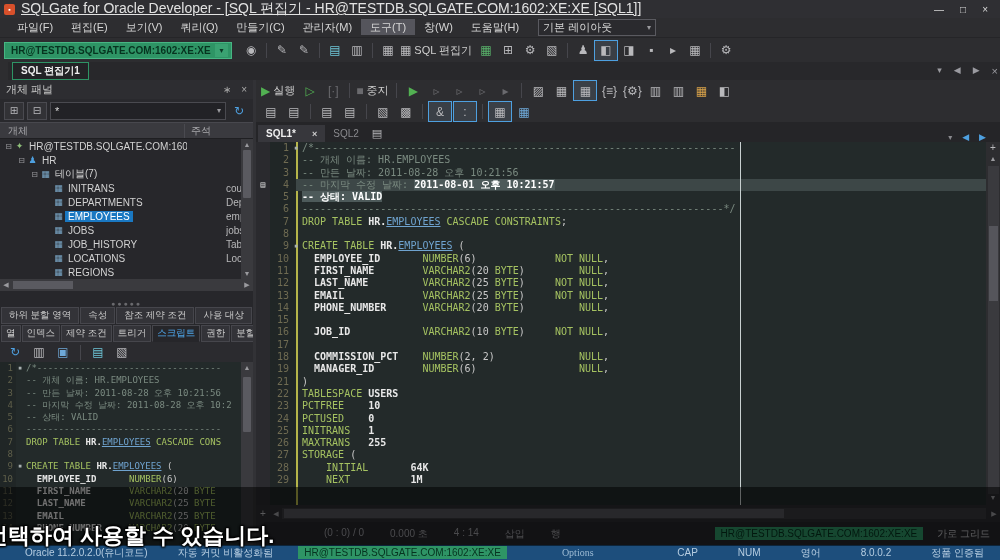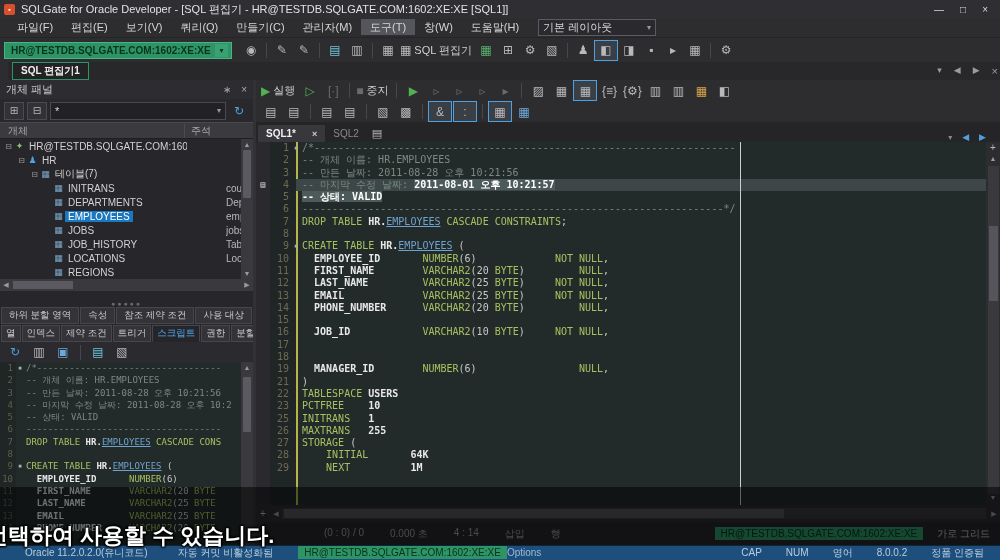--- a/index.html
+++ b/index.html
@@ -3,21 +3,21 @@
 <meta charset="utf-8">
 <style>
   html,body{margin:0;padding:0;background:#1b1b1e;}
   .app{position:relative;width:1000px;height:560px;overflow:hidden;background:#2d2d30;
        font-family:"Liberation Sans","DejaVu Sans",sans-serif;color:#cfcfcf;font-size:11px;}
   
   .titlebar{position:absolute;left:0;top:0;width:1000px;height:18px;background:#2f2f33;
             display:flex;align-items:center;padding:0 4px;box-sizing:border-box;}
   .app-icon{width:11px;height:11px;background:#d8502b;border-radius:2px;margin-right:6px;
             display:inline-flex;align-items:center;justify-content:center;color:#fff;font-size:7px;}
-  .title-text{color:#e2e2e2;font-size:11px;white-space:nowrap;}
+  .title-text{color:#e2e2e2;font-size:14px;white-space:nowrap;text-decoration:underline;}
   .win-btns{margin-left:auto;display:flex;gap:16px;padding-right:8px;color:#d8d8d8;font-size:10px;}
   .win-btns span{cursor:default;}
   
   .menubar{position:absolute;left:0;top:18px;width:1000px;height:20px;background:#2d2d30;
            display:flex;align-items:center;padding-left:8px;box-sizing:border-box;border-bottom:1px solid #252528;}
   .menu-item{padding:2px 9px;color:#d6d6d6;font-size:11px;}
   .menu-item.active{background:#55555c;}
   .layout-select{margin-left:10px;width:108px;height:15px;border:1px solid #5a5a60;background:#2a2a2e;
                  display:flex;align-items:center;justify-content:space-between;padding:0 4px;color:#d6d6d6;}
   
@@ -120,22 +120,22 @@
   .estatus{position:absolute;left:8px;top:442px;width:744px;height:23px;background:#26262a;
            display:flex;align-items:center;font-size:10px;color:#9a9aa0;}
   .estatus .grp{display:flex;gap:26px;padding-left:60px;}
   .estatus .right{margin-left:auto;display:flex;align-items:center;gap:14px;padding-right:18px;}
   .badge{background:#2e9465;color:#06331f;padding:1px 6px;font-size:10px;white-space:nowrap;}
   
   .appstatus{position:absolute;left:0;top:545px;width:1000px;height:15px;background:#1d4e7c;
              display:flex;align-items:center;font-size:10px;color:#b6cde1;}
   .appstatus .l1{padding-left:25px;} .appstatus .l2{padding-left:30px;}
   .appstatus .bdg{margin-left:25px;}
-  .appstatus .opt{color:#9dbbd4;}
-  .appstatus .right{margin-left:auto;display:flex;gap:24px;padding-right:16px;align-items:center;}
+  .appstatus .opt{margin-left:55px;color:#9dbbd4;font-family:Liberation Serif, serif;}
+  .appstatus .right{margin-left:auto;display:flex;gap:40px;padding-right:16px;align-items:center;}
   
   .dim-band{position:absolute;left:0;top:487px;width:1000px;height:59px;background:rgba(0,0,0,0.52);z-index:8;}
   .subtitle{position:absolute;left:-14px;top:521px;z-index:9;color:#fff;font-size:22px;font-weight:bold;
             white-space:nowrap;text-shadow:1px 1px 2px #000,-1px -1px 2px #000,1px -1px 2px #000,-1px 1px 2px #000;}
   .splitterv{position:absolute;left:253px;top:80px;width:3px;height:465px;background:#323236;}
 </style>
 </head>
 <body>
 
 <div class="app">
@@ -540,25 +540,26 @@
         <div class="cl"><span class="cl-margin"></span><span class="cl-num">8</span><span class="cl-fold"></span><span class="cl-code"></span></div>
         <div class="cl"><span class="cl-margin"></span><span class="cl-num">9</span><span class="cl-fold">▪</span><span class="cl-code"><span class="kw">CREATE TABLE </span><span class="id">HR.</span><span class="ln">EMPLOYEES</span><span class="p"> (</span></span></div>
         <div class="cl"><span class="cl-margin"></span><span class="cl-num">10</span><span class="cl-fold"></span><span class="cl-code"><span class="p">  </span><span class="id">EMPLOYEE_ID</span><span class="p">       </span><span class="kw">NUMBER</span><span class="p">(6)             </span><span class="kw">NOT NULL</span><span class="p">,</span></span></div>
         <div class="cl"><span class="cl-margin"></span><span class="cl-num">11</span><span class="cl-fold"></span><span class="cl-code"><span class="p">  </span><span class="id">FIRST_NAME</span><span class="p">        </span><span class="kw">VARCHAR2</span><span class="p">(20 </span><span class="kw">BYTE</span><span class="p">)         </span><span class="kw">NULL</span><span class="p">,</span></span></div>
         <div class="cl"><span class="cl-margin"></span><span class="cl-num">12</span><span class="cl-fold"></span><span class="cl-code"><span class="p">  </span><span class="id">LAST_NAME</span><span class="p">         </span><span class="kw">VARCHAR2</span><span class="p">(25 </span><span class="kw">BYTE</span><span class="p">)     </span><span class="kw">NOT NULL</span><span class="p">,</span></span></div>
         <div class="cl"><span class="cl-margin"></span><span class="cl-num">13</span><span class="cl-fold"></span><span class="cl-code"><span class="p">  </span><span class="id">EMAIL</span><span class="p">             </span><span class="kw">VARCHAR2</span><span class="p">(25 </span><span class="kw">BYTE</span><span class="p">)     </span><span class="kw">NOT NULL</span><span class="p">,</span></span></div>
         <div class="cl"><span class="cl-margin"></span><span class="cl-num">14</span><span class="cl-fold"></span><span class="cl-code"><span class="p">  </span><span class="id">PHONE_NUMBER</span><span class="p">      </span><span class="kw">VARCHAR2</span><span class="p">(20 </span><span class="kw">BYTE</span><span class="p">)         </span><span class="kw">NULL</span><span class="p">,</span></span></div>
         <div class="cl"><span class="cl-margin"></span><span class="cl-num">15</span><span class="cl-fold"></span></div>
         <div class="cl"><span class="cl-margin"></span><span class="cl-num">16</span><span class="cl-fold"></span><span class="cl-code"><span class="p">  </span><span class="id">JOB_ID</span><span class="p">            </span><span class="kw">VARCHAR2</span><span class="p">(10 </span><span class="kw">BYTE</span><span class="p">)     </span><span class="kw">NOT NULL</span><span class="p">,</span></span></div>
         <div class="cl"><span class="cl-margin"></span><span class="cl-num">17</span><span class="cl-fold"></span></div>
-        <div class="cl"><span class="cl-margin"></span><span class="cl-num">18</span><span class="cl-fold"></span></div>
+        <div class="cl"><span class="cl-margin"></span><span class="cl-num">18</span><span class="cl-fold"></span><span class="cl-code"><span class="p">  </span><span class="id">COMMISSION_PCT</span><span class="p">    </span><span class="kw">NUMBER</span><span class="p">(2, 2)              </span><span class="kw">NULL</span><span class="p">,</span></span></div>
         <div class="cl"><span class="cl-margin"></span><span class="cl-num">19</span><span class="cl-fold"></span><span class="cl-code"><span class="p">  </span><span class="id">MANAGER_ID</span><span class="p">        </span><span class="kw">NUMBER</span><span class="p">(6)                 </span><span class="kw">NULL</span><span class="p">,</span></span></div>
         <div class="cl"><span class="cl-margin"></span><span class="cl-num">21</span><span class="cl-fold"></span><span class="cl-code"><span class="p">)</span></span></div>
         <div class="cl"><span class="cl-margin"></span><span class="cl-num">22</span><span class="cl-fold"></span><span class="cl-code"><span class="kw">TABLESPACE</span><span class="p"> </span><span class="id">USERS</span></span></div>
         <div class="cl"><span class="cl-margin"></span><span class="cl-num">23</span><span class="cl-fold"></span><span class="cl-code"><span class="kw">PCTFREE</span><span class="p">    </span><span class="id">10</span></span></div>
+        <div class="cl"><span class="cl-margin"></span><span class="cl-num">24</span><span class="cl-fold"></span><span class="cl-code"><span class="kw">PCTUSED</span><span class="p">    </span><span class="id">0</span></span></div>
         <div class="cl"><span class="cl-margin"></span><span class="cl-num">25</span><span class="cl-fold"></span><span class="cl-code"><span class="kw">INITRANS</span><span class="p">   </span><span class="id">1</span></span></div>
         <div class="cl"><span class="cl-margin"></span><span class="cl-num">26</span><span class="cl-fold"></span><span class="cl-code"><span class="kw">MAXTRANS</span><span class="p">   </span><span class="id">255</span></span></div>
         <div class="cl"><span class="cl-margin"></span><span class="cl-num">27</span><span class="cl-fold"></span><span class="cl-code"><span class="kw">STORAGE</span><span class="p"> (</span></span></div>
         <div class="cl"><span class="cl-margin"></span><span class="cl-num">28</span><span class="cl-fold"></span><span class="cl-code"><span class="p">    </span><span class="kw">INITIAL</span><span class="p">       </span><span class="id">64K</span></span></div>
         <div class="cl"><span class="cl-margin"></span><span class="cl-num">29</span><span class="cl-fold"></span><span class="cl-code"><span class="p">    </span><span class="kw">NEXT</span><span class="p">          </span><span class="id">1M</span></span></div>
         <div class="ruler"></div>
       </div>
     <div class="editor-vscroll">
       <span class="plus">+</span>
       <span class="arr">▲</span>

